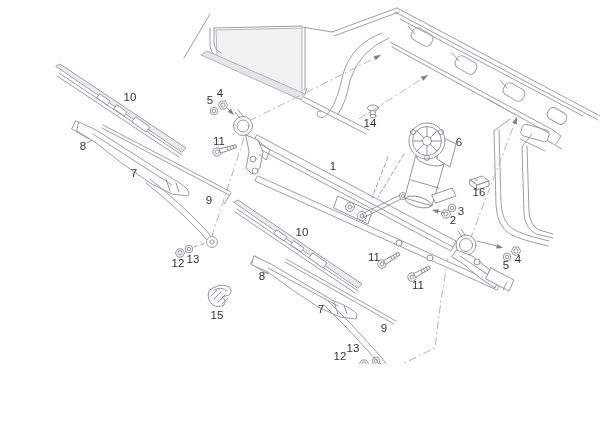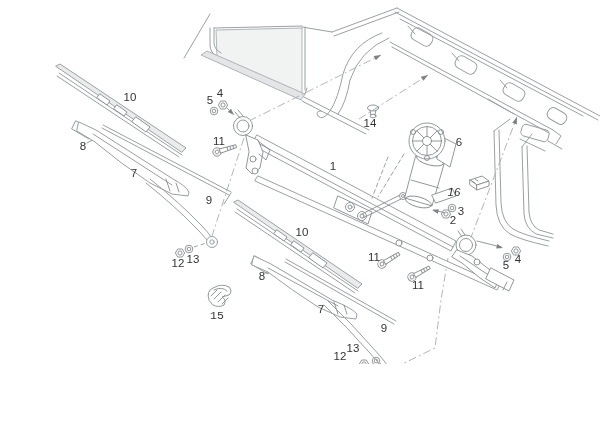--- a/index.html
+++ b/index.html
@@ -288,30 +288,30 @@
       <span class="callout" style="left: 130px; top: 98px;">10</span>
       <span class="callout" style="left: 83px; top: 147px;">8</span>
       <span class="callout" style="left: 134px; top: 174px;">7</span>
       <span class="callout" style="left: 209px; top: 201px;">9</span>
       <span class="callout" style="left: 210px; top: 101px;">5</span>
       <span class="callout" style="left: 220px; top: 94px;">4</span>
       <span class="callout" style="left: 219px; top: 142px;">11</span>
       <span class="callout" style="left: 370px; top: 124px;">14</span>
       <span class="callout" style="left: 333px; top: 167px;">1</span>
       <span class="callout" style="left: 459px; top: 143px;">6</span>
-      <span class="callout" style="left: 454px; top: 193px; font-style: italic;">16</span>
+      <span class="callout" style="left: 479px; top: 193px;">16</span>
       <span class="callout" style="left: 461px; top: 212px;">3</span>
       <span class="callout" style="left: 453px; top: 221px;">2</span>
       <span class="callout" style="left: 506px; top: 266px;">5</span>
       <span class="callout" style="left: 518px; top: 260px;">4</span>
       <span class="callout" style="left: 302px; top: 233px;">10</span>
       <span class="callout" style="left: 262px; top: 277px;">8</span>
       <span class="callout" style="left: 321px; top: 310px;">7</span>
       <span class="callout" style="left: 384px; top: 329px;">9</span>
       <span class="callout" style="left: 374px; top: 258px;">11</span>
       <span class="callout" style="left: 418px; top: 286px;">11</span>
       <span class="callout" style="left: 178px; top: 264px;">12</span>
       <span class="callout" style="left: 193px; top: 260px;">13</span>
       <span class="callout" style="left: 340px; top: 357px;">12</span>
       <span class="callout" style="left: 353px; top: 349px;">13</span>
-      <span class="callout" style="left: 217px; top: 316px; font-family: Liberation Mono, monospace;">15</span>
+      <span class="callout" style="left: 217px; top: 316px;">15</span>
     </div>
 </div>
 
 </body></html>

